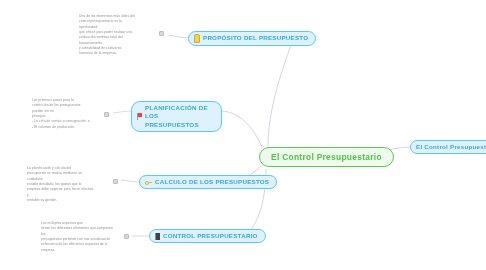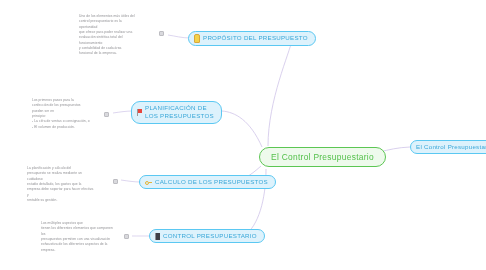--- a/index.html
+++ b/index.html
@@ -36,21 +36,21 @@
     border: 1px solid #5bc8f2;
     background: #ddf2fc;
     color: #3aa7d8;
     font-size: 6.2px;
     letter-spacing: 0.25px;
     line-height: 1.35;
     white-space: nowrap;
   }
   .topic.wrap { white-space: normal; }
 
-  .topic-label { display: block; }
+  .topic-label { display: block; font-weight: bold; }
 
   .central {
     position: absolute;
     box-sizing: border-box;
     display: flex;
     align-items: center;
     padding: 4px 11px;
     border-radius: 12px;
     border: 1.3px solid #5cc653;
     background: #eefaec;

